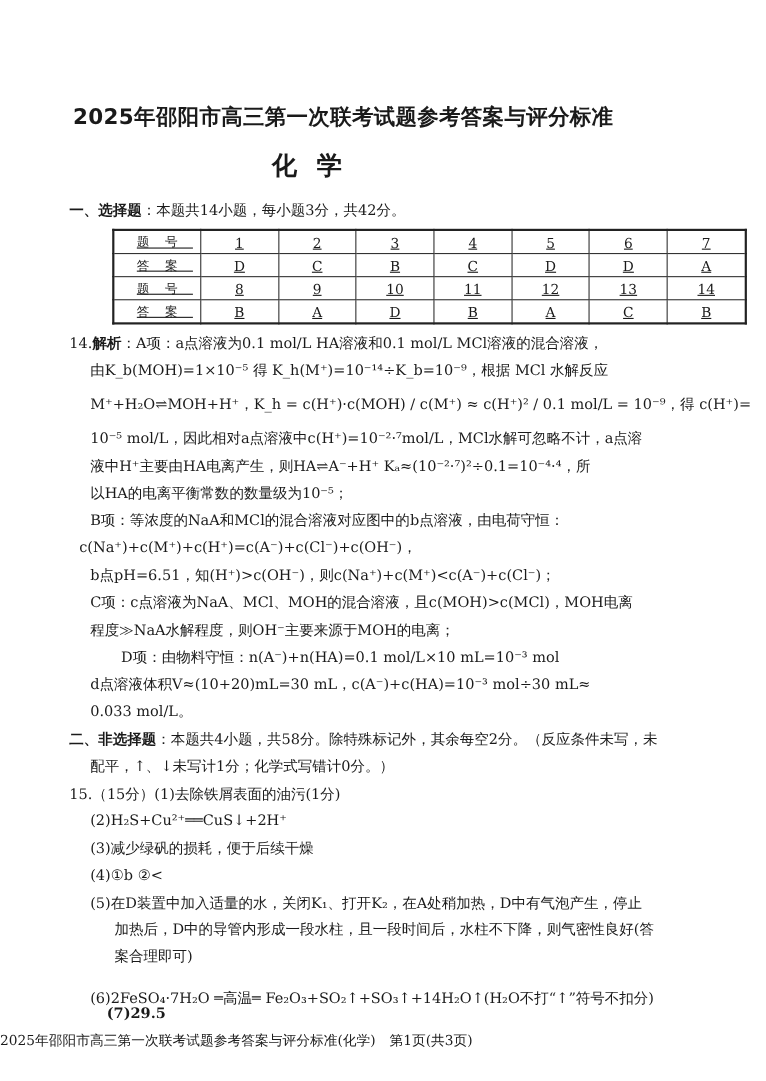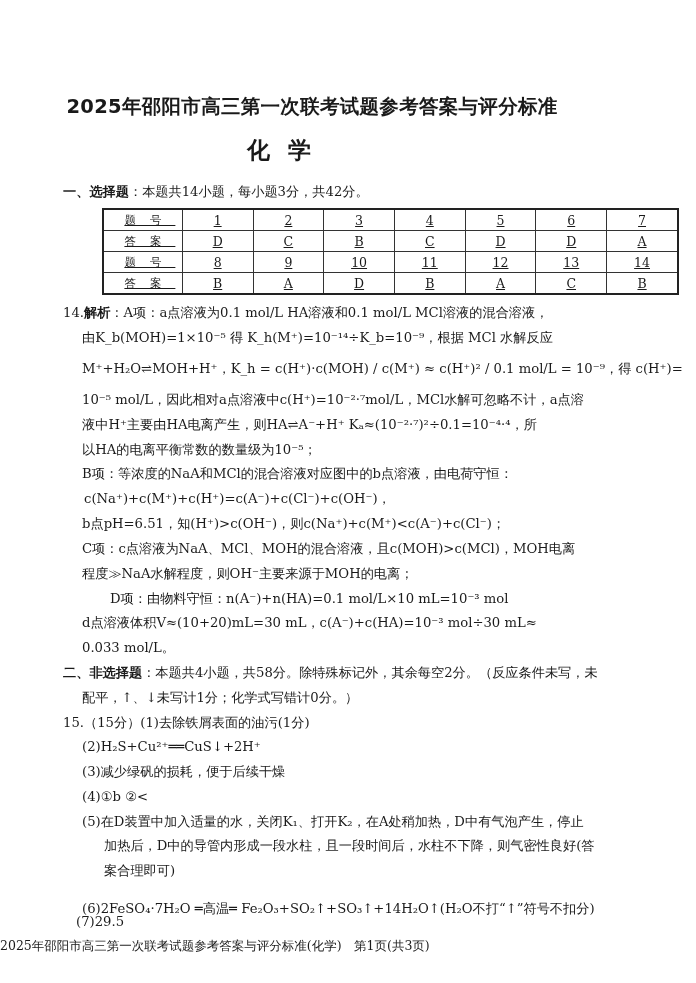--- a/index.html
+++ b/index.html
@@ -93,21 +93,21 @@
 
 <div class="abs line" style="left:63px; top:304px;">
   <span>14.</span><span class="b">解析</span><span>：A项：a点溶液为0.1 mol/L HA溶液和0.1 mol/L MCl溶液的混合溶液，</span>
 </div>
 <div class="abs line" style="left:82px; top:329px;">由K_b(MOH)=1×10⁻⁵ 得 K_h(M⁺)=10⁻¹⁴÷K_b=10⁻⁹，根据 MCl 水解反应</div>
 <div class="abs line" style="left:82px; top:360px;">M⁺+H₂O⇌MOH+H⁺，K_h = c(H⁺)·c(MOH) / c(M⁺) ≈ c(H⁺)² / 0.1 mol/L = 10⁻⁹，得 c(H⁺)=</div>
 <div class="abs line" style="left:82px; top:391px;">10⁻⁵ mol/L，因此相对a点溶液中c(H⁺)=10⁻²·⁷mol/L，MCl水解可忽略不计，a点溶</div>
 <div class="abs line" style="left:82px; top:416px;">液中H⁺主要由HA电离产生，则HA⇌A⁻+H⁺    Kₐ≈(10⁻²·⁷)²÷0.1=10⁻⁴·⁴，所</div>
 <div class="abs line" style="left:82px; top:441px;">以HA的电离平衡常数的数量级为10⁻⁵；</div>
 <div class="abs line" style="left:82px; top:465px;">B项：等浓度的NaA和MCl的混合溶液对应图中的b点溶液，由电荷守恒：</div>
-<div class="abs line" style="left:84px; top:490px;">c(Na⁺)+c(M⁺)+c(H⁺)=c(A⁻)+c(Cl⁻)+c(OH⁻)，</div>
+<div class="abs line" style="left:72px; top:490px;">c(Na⁺)+c(M⁺)+c(H⁺)=c(A⁻)+c(Cl⁻)+c(OH⁻)，</div>
 <div class="abs line" style="left:82px; top:515px;">b点pH=6.51，知(H⁺)&gt;c(OH⁻)，则c(Na⁺)+c(M⁺)&lt;c(A⁻)+c(Cl⁻)；</div>
 <div class="abs line" style="left:82px; top:540px;">C项：c点溶液为NaA、MCl、MOH的混合溶液，且c(MOH)&gt;c(MCl)，MOH电离</div>
 <div class="abs line" style="left:82px; top:565px;">程度≫NaA水解程度，则OH⁻主要来源于MOH的电离；</div>
 <div class="abs line" style="left:82px; top:590px;margin-left:28px;">D项：由物料守恒：n(A⁻)+n(HA)=0.1 mol/L×10 mL=10⁻³ mol</div>
 <div class="abs line" style="left:82px; top:614px;">d点溶液体积V≈(10+20)mL=30 mL，c(A⁻)+c(HA)=10⁻³ mol÷30 mL≈</div>
 <div class="abs line" style="left:82px; top:639px;">0.033 mol/L。</div>
 
 <div class="abs line" style="left:63px; top:664px;">
   <span class="b">二、非选择题</span><span>：本题共4小题，共58分。除特殊标记外，其余每空2分。（反应条件未写，未</span>
 </div>
@@ -115,15 +115,15 @@
 
 <div class="abs line" style="left:63px; top:714px;">15.（15分）(1)去除铁屑表面的油污(1分)</div>
 <div class="abs line" style="left:82px; top:738px;">(2)H₂S+Cu²⁺══CuS↓+2H⁺</div>
 <div class="abs line" style="left:82px; top:763px;">(3)减少绿矾的损耗，便于后续干燥</div>
 <div class="abs line" style="left:82px; top:788px;">(4)①b    ②&lt;</div>
 <div class="abs line" style="left:82px; top:813px;">(5)在D装置中加入适量的水，关闭K₁、打开K₂，在A处稍加热，D中有气泡产生，停止</div>
 <div class="abs line" style="left:104px; top:837px;">加热后，D中的导管内形成一段水柱，且一段时间后，水柱不下降，则气密性良好(答</div>
 <div class="abs line" style="left:104px; top:862px;">案合理即可)</div>
 
 <div class="abs line" style="left:82px; top:889px;margin-top:11px;">(6)2FeSO₄·7H₂O ═高温═ Fe₂O₃+SO₂↑+SO₃↑+14H₂O↑(H₂O不打“↑”符号不扣分)</div>
-<div class="abs line" style="left:76px; top:913px;">(7)29.5</div>
+<div class="abs line" style="left:97px; top:913px;font-weight:bold;">(7)29.5</div>
 
 <div class="abs footer" style="top:938px;">2025年邵阳市高三第一次联考试题参考答案与评分标准(化学)　第1页(共3页)</div>
 
 </body></html>

